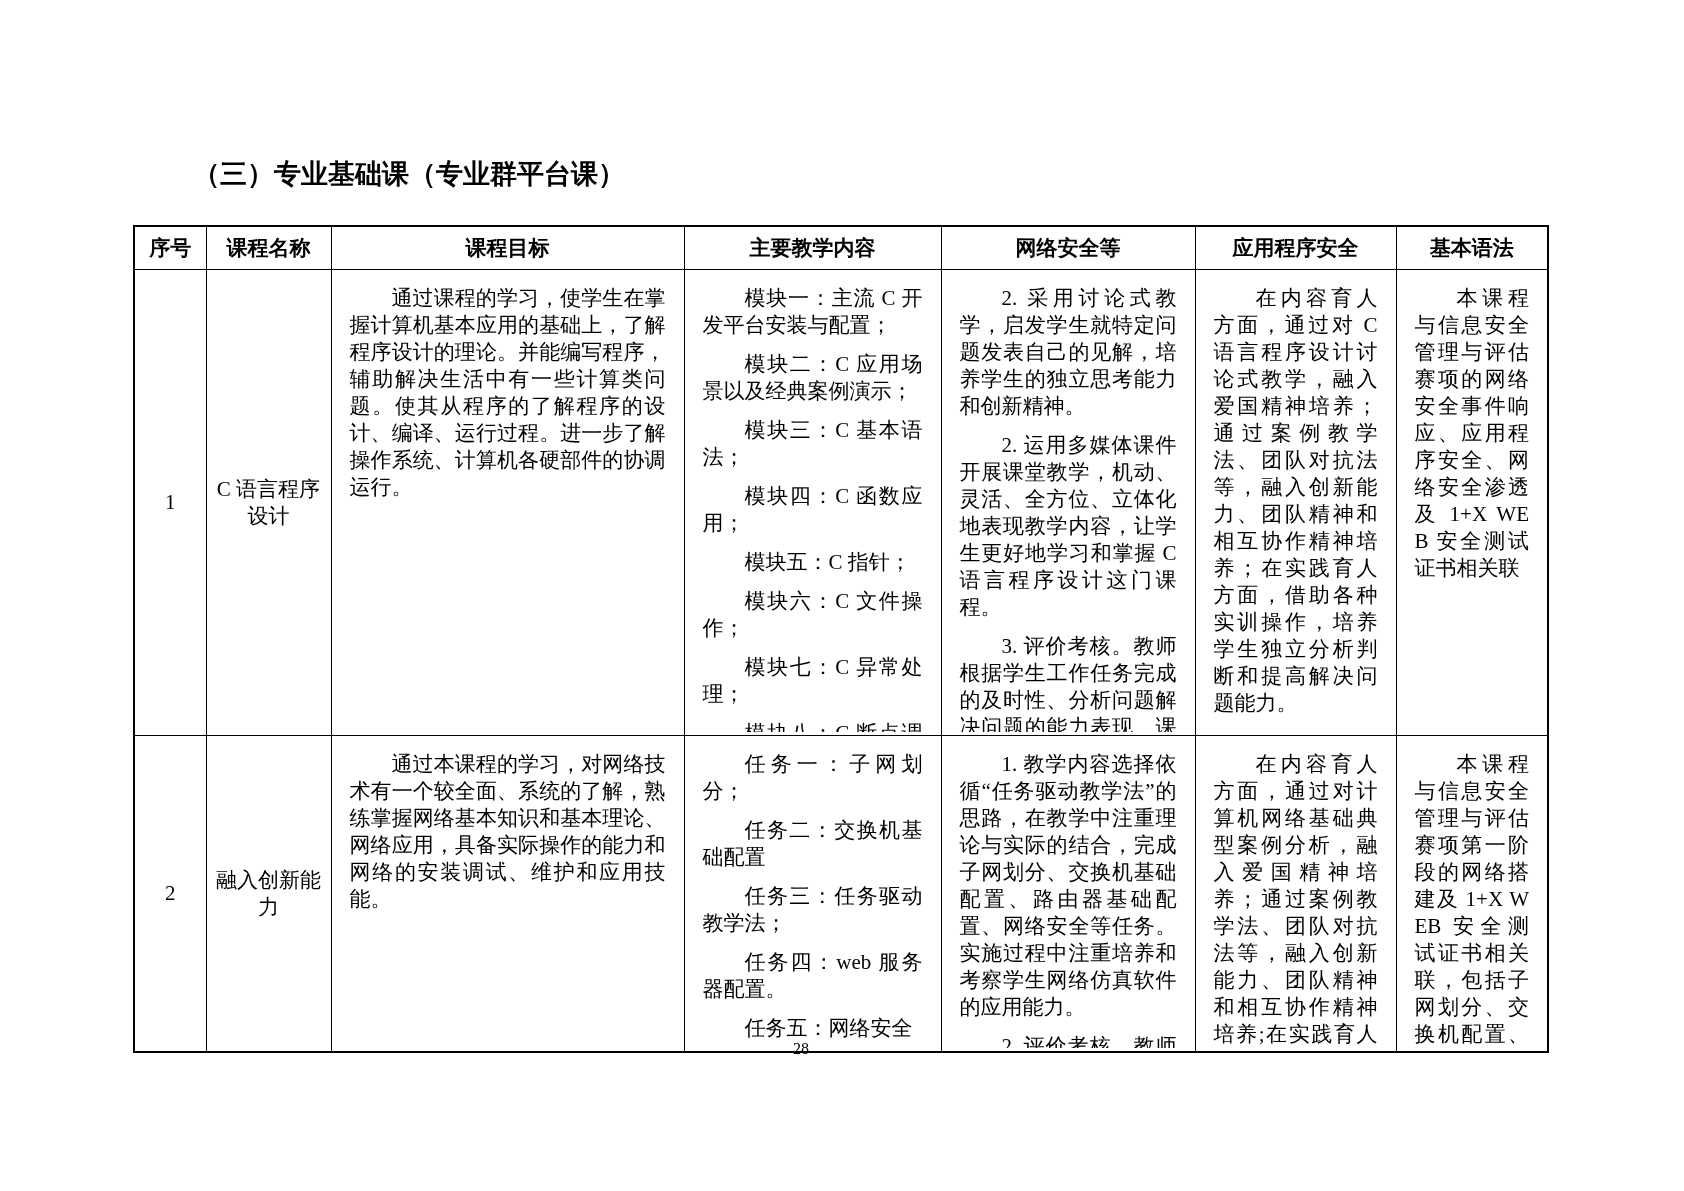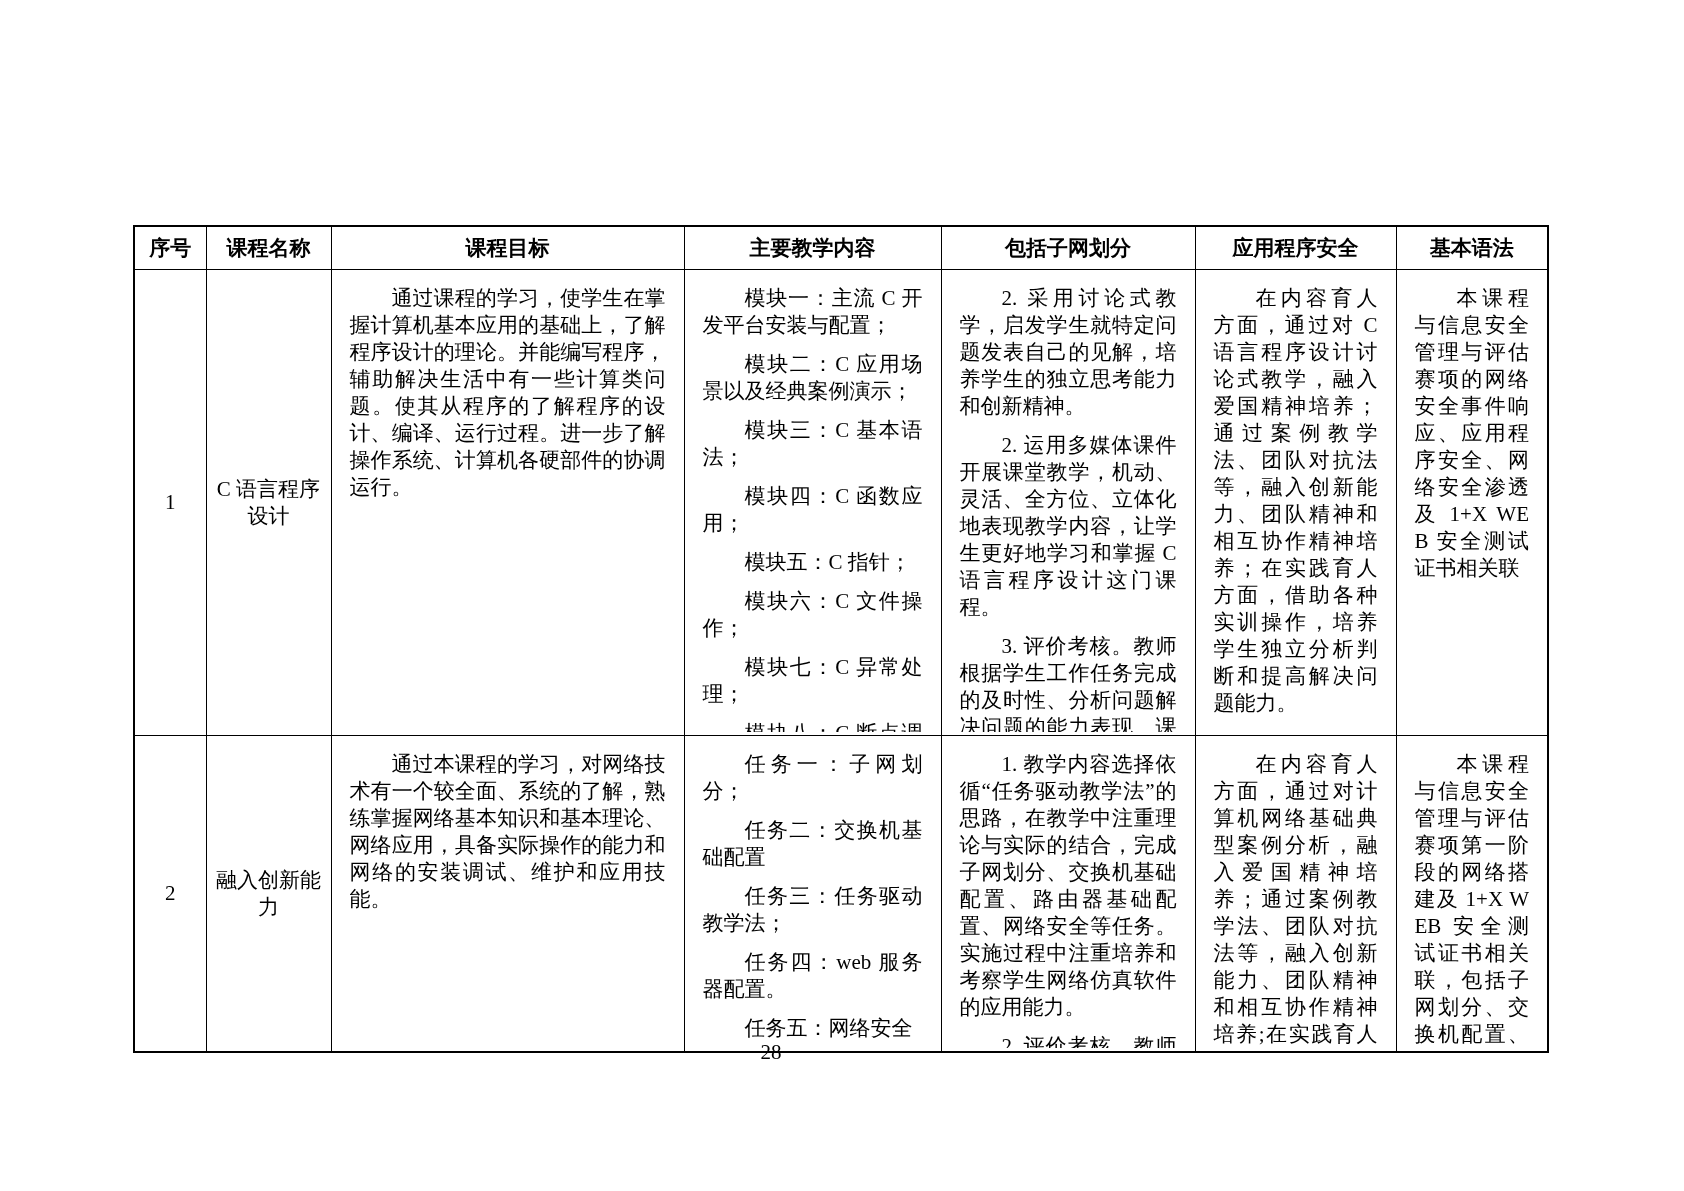--- a/index.html
+++ b/index.html
@@ -45,47 +45,48 @@
 
   .clip p {
     margin:12px;
     text-indent:2em;
     text-align:justify;
     text-justify:inter-ideograph;
     word-break:break-all;
   }
 
   .page-number {
-    position:absolute; left:688px; top:1040px; width:166px;
-    text-align:center; font-size:21px;
+    position:absolute; left:718px; top:1040px; width:166px;
+    text-align:center; font-size:16px;
   }
 </style>
 </head>
 <body>
 
 <div class="page">
 
+  <div class="title">（三）专业基础课（专业群平台课）</div>
 
   <table class="course-table">
     <colgroup>
       <col style="width:72px">
       <col style="width:125px">
       <col style="width:353px">
       <col style="width:257px">
       <col style="width:254px">
       <col style="width:201px">
       <col style="width:152px">
     </colgroup>
     <thead>
       <tr>
         <th>序号</th>
         <th>课程名称</th>
         <th>课程目标</th>
         <th>主要教学内容</th>
-        <th>包括子网划分</th>
+        <th>网络安全等</th>
         <th>应用程序安全</th>
         <th>基本语法</th>
       </tr>
     </thead>
     <tbody>
       <tr>
         <td class="center">1</td>
         <td class="center">
           <div class="name-inner">C 语言程序设计</div>
         </td>

